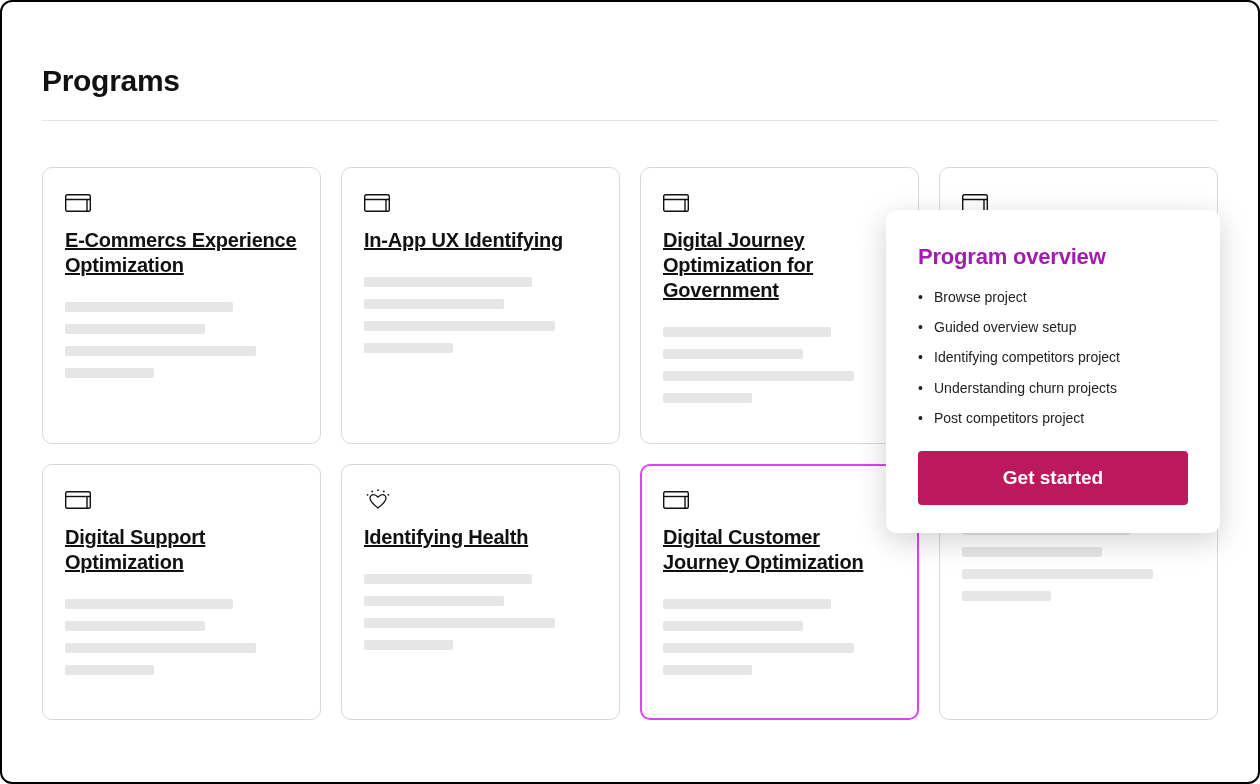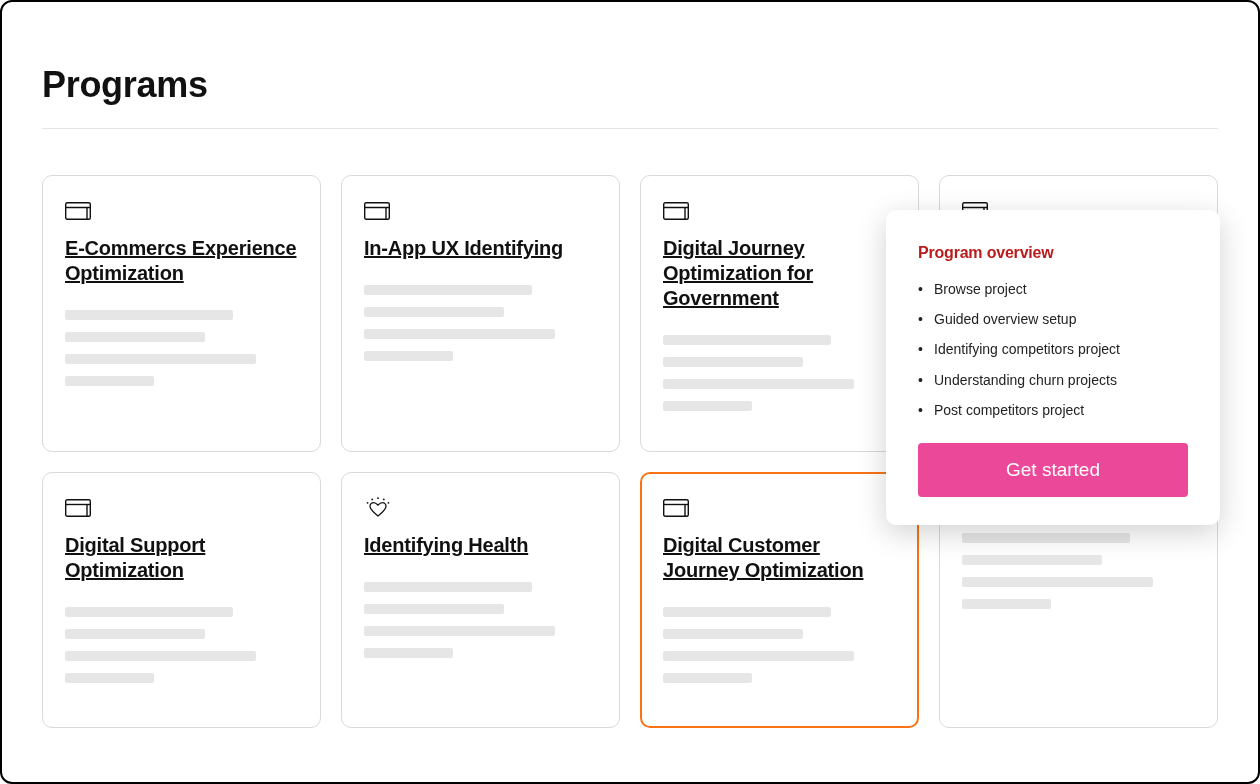--- a/index.html
+++ b/index.html
@@ -1,56 +1,56 @@
 <!DOCTYPE html>
 <html><head>
 <meta charset="utf-8">
 <style>
   * { box-sizing: border-box; margin: 0; padding: 0; }
   html, body { width: 1260px; height: 784px; font-family: -apple-system, BlinkMacSystemFont, "Segoe UI", Helvetica, Arial, sans-serif; background: #fff; }
   .frame { width: 1260px; height: 784px; border: 2px solid #000; border-radius: 12px; position: relative; overflow: hidden; background: #fff; }
   .container { padding: 62px 40px 40px 40px; }
-  .page-title { font-size: 36px; font-weight: 700; color: #111; letter-spacing: -0.3px; }
+  .page-title { font-size: 30px; font-weight: 700; color: #111; letter-spacing: -0.3px; }
   .divider { border: none; border-top: 1px solid #e5e5e5; margin-top: 22px; margin-bottom: 46px; }
   .grid { display: grid; grid-template-columns: repeat(4, 1fr); gap: 20px; }
   .card {
     border: 1px solid #d9d9d9;
     border-radius: 10px;
     padding: 24px 22px 28px 22px;
     background: #fff;
     min-height: 256px;
     cursor: pointer;
   }
-  .card.selected { border: 2px solid #f97316; padding: 23px 21px 27px 21px; }
+  .card.selected { border: 2px solid #d946ef; padding: 23px 21px 27px 21px; }
   .card-icon { margin-bottom: 14px; height: 22px; display: flex; align-items: center; }
   .card-title { font-size: 20px; font-weight: 700; line-height: 1.25; color: #111; margin-bottom: 24px; letter-spacing: -0.2px; text-decoration: underline; }
   .skeleton-lines .skel { height: 10px; background: #e6e6e6; border-radius: 2px; margin-bottom: 12px; }
   .skeleton-lines .w1 { width: 72%; }
   .skeleton-lines .w2 { width: 60%; }
   .skeleton-lines .w3 { width: 82%; }
   .skeleton-lines .w4 { width: 38%; }
 
   .popover {
     position: absolute;
     top: 208px;
     left: 884px;
     width: 334px;
     background: #fff;
     border-radius: 10px;
     box-shadow: 0 8px 30px rgba(0,0,0,0.18);
     padding: 34px 32px 28px 32px;
   }
-  .popover-title { font-size: 16px; font-weight: 700; color: #b91c1c; margin-bottom: 18px; letter-spacing: -0.2px; }
+  .popover-title { font-size: 22px; font-weight: 700; color: #a21caf; margin-bottom: 18px; letter-spacing: -0.2px; }
   .popover-list { list-style: none; }
   .popover-list li { font-size: 14px; color: #222; margin-bottom: 12px; position: relative; padding-left: 16px; line-height: 1.3; }
   .popover-list li::before { content: "•"; position: absolute; left: 0; top: 0; color: #222; }
   .popover-button {
     display: block; width: 100%; margin-top: 24px;
-    background: #ec4899; color: #fff; border: none; border-radius: 4px;
-    padding: 16px 0; font-size: 19px; font-weight: 400; text-align: center; cursor: pointer;
+    background: #be185d; color: #fff; border: none; border-radius: 4px;
+    padding: 16px 0; font-size: 19px; font-weight: 700; text-align: center; cursor: pointer;
   }
 
   
   .window-icon { width: 26px; height: 18px; }
   .heart-icon { width: 28px; height: 24px; }
 </style>
 </head>
 <body>
 
 <div class="frame">

